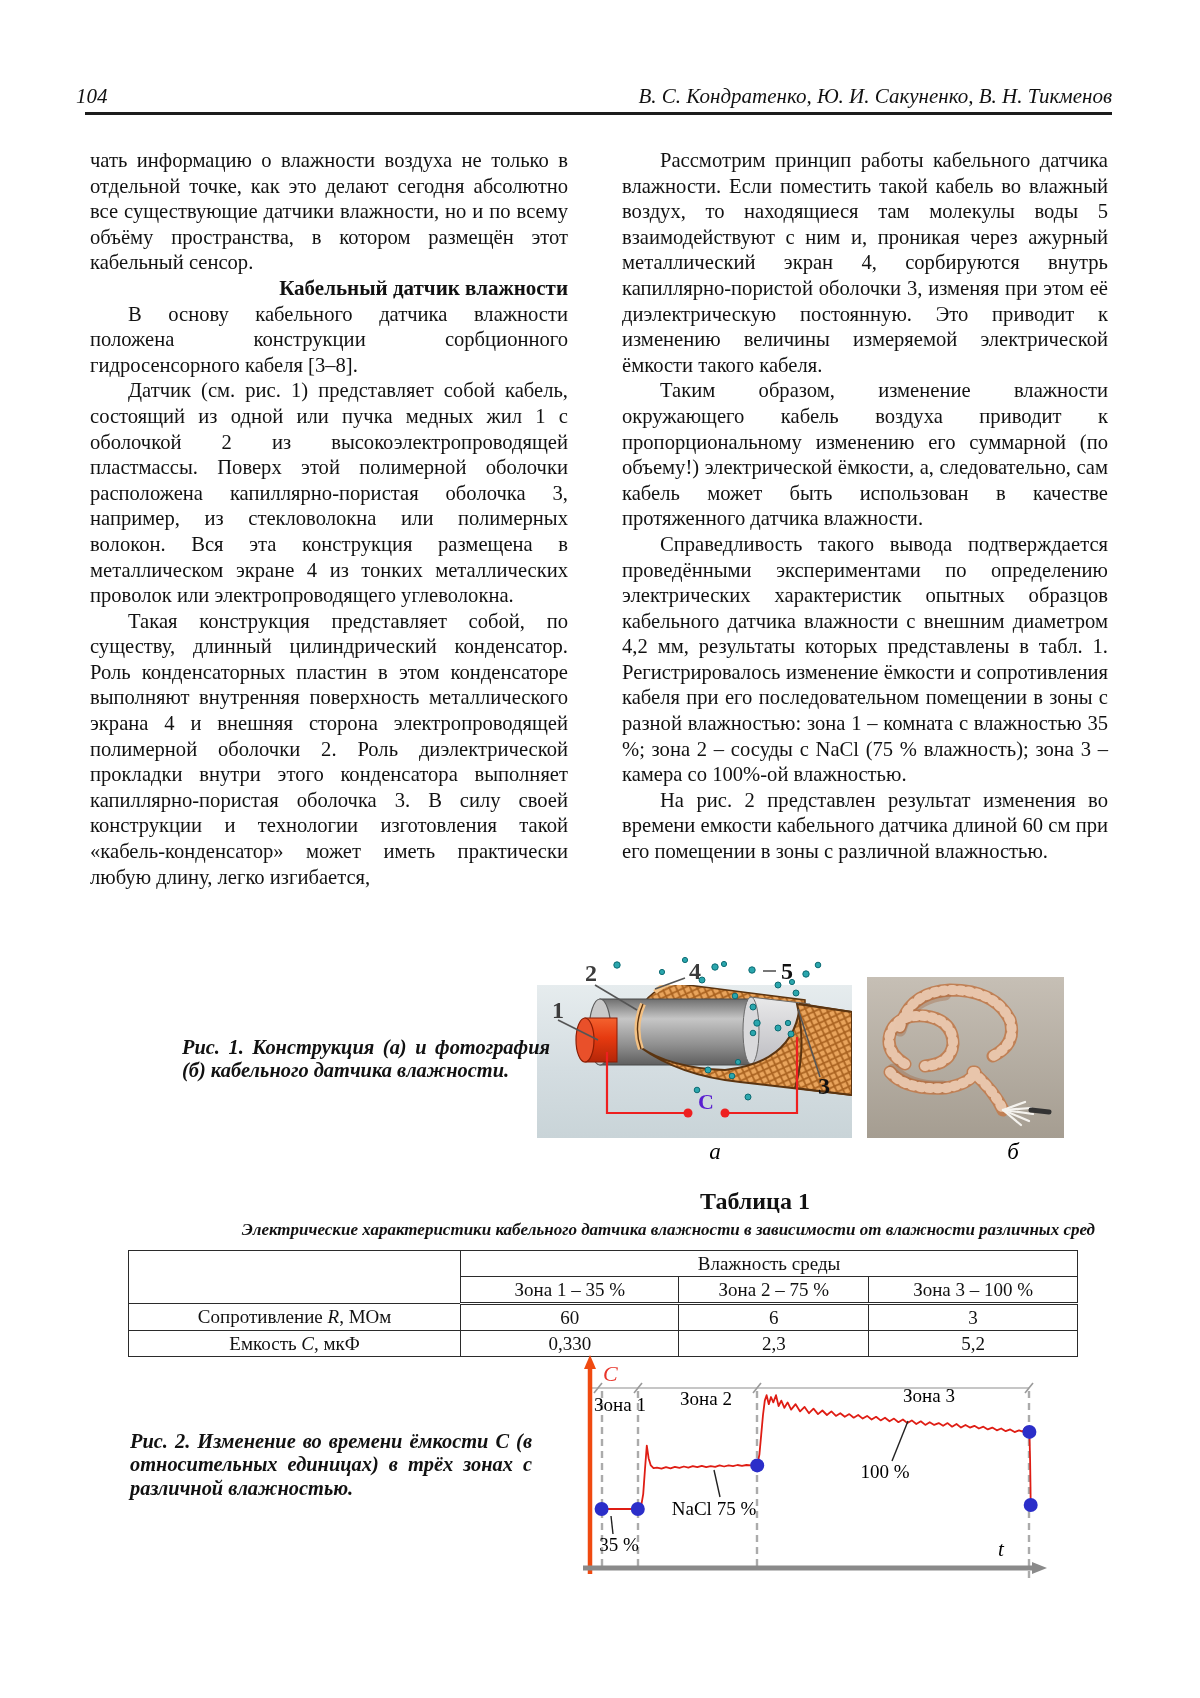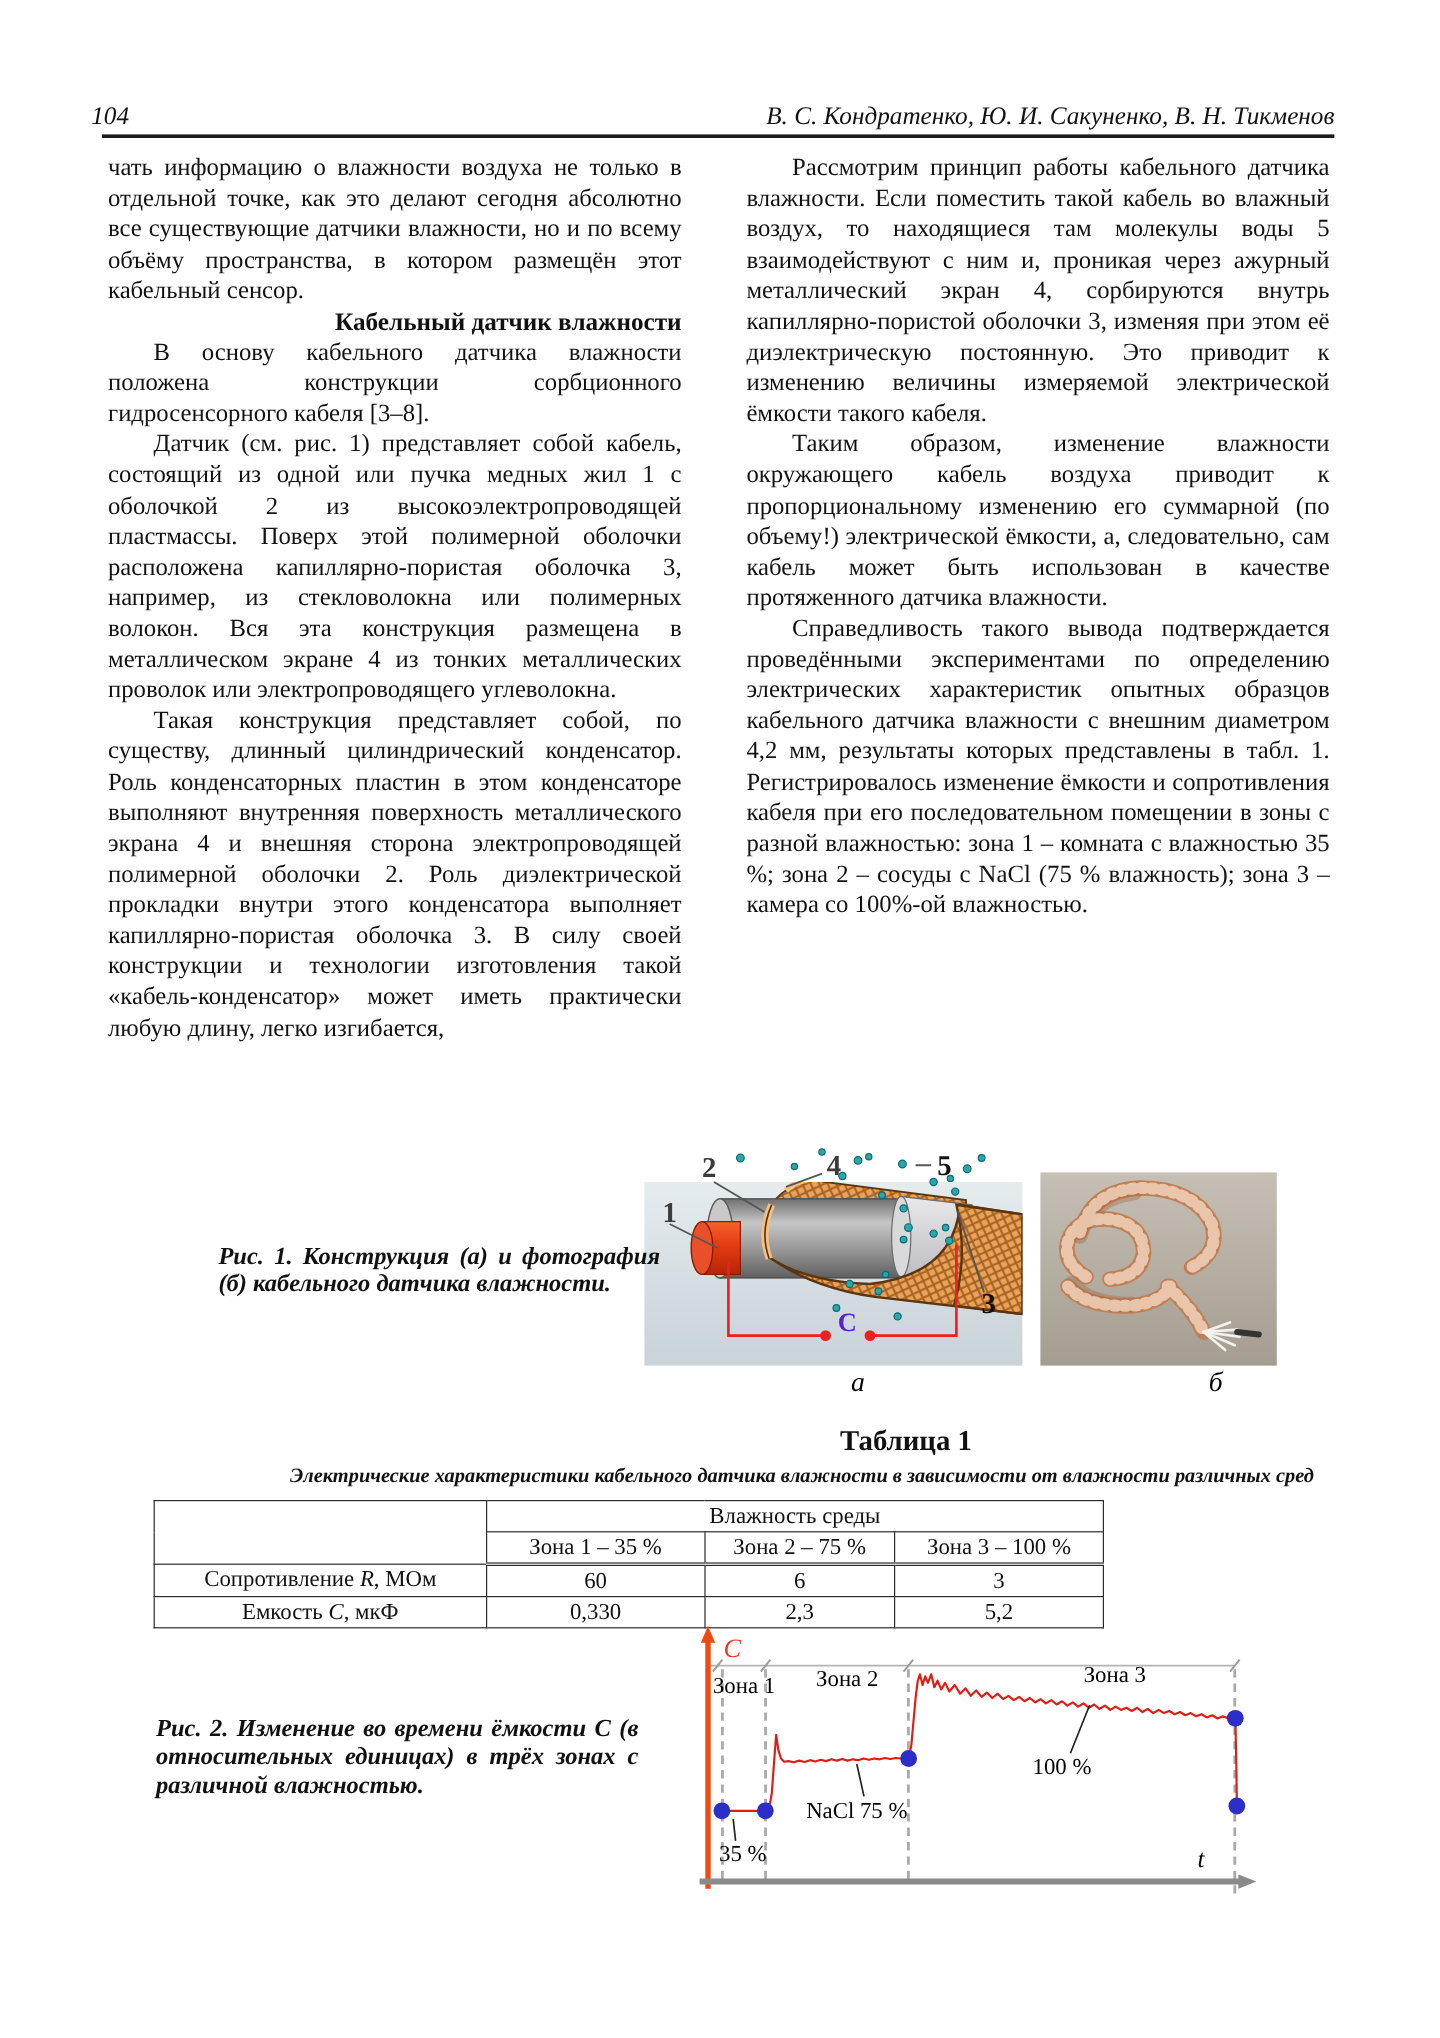--- a/index.html
+++ b/index.html
@@ -4,34 +4,34 @@
 <style>
   html,body{margin:0;padding:0;background:#ffffff;}
   body{width:1200px;height:1698px;position:relative;overflow:hidden;
        font-family:"Liberation Serif","DejaVu Serif",serif;color:#111;}
   .abs{position:absolute;}
   
   .pagenum{left:76px;top:84px;font-style:italic;font-size:21px;}
   .authors{left:400px;top:84px;width:712px;text-align:right;font-style:italic;font-size:21px;}
   .rule{left:85px;top:112px;width:1027px;height:3px;background:#1c1c1c;}
   
-  .col{font-size:20.6px;line-height:25.6px;text-align:justify;}
+  .col{font-size:20.6px;line-height:25.6px;text-align:justify;margin-top:20px;}
   .col p{margin:0;text-indent:38px;}
   .col p.noindent{text-indent:0;}
   .left-col{left:90px;top:128px;width:478px;}
   .right-col{left:622px;top:128px;width:486px;}
   .sec-heading{margin:20px 0 14px 0;text-align:right;font-weight:bold;font-size:21px;text-indent:0 !important;}
   
   .figcap{font-weight:bold;font-style:italic;font-size:20.4px;line-height:23.4px;text-align:justify;}
   .fig1cap{left:150px;top:1036px;width:368px;margin-left:32px;}
   .fig2cap{left:130px;top:1430px;width:402px;}
   
   .tab-label{left:700px;top:1188px;width:378px;font-weight:bold;font-size:24px;}
   .tab-caption{left:95px;top:1220px;width:1000px;text-align:right;font-weight:bold;font-style:italic;font-size:17px;}
-  table.t1{left:128px;top:1250px;width:792px;position:absolute;border-collapse:collapse;
+  table.t1{left:128px;top:1250px;width:950px;position:absolute;border-collapse:collapse;
            font-size:19px;text-align:center;}
   table.t1 td,table.t1 th{border:1.3px solid #2b2b2b;padding:1px 4px;font-weight:normal;height:23px;}
   table.t1 tr.zones td{border-bottom:3px double #2b2b2b;}
   .varit{font-style:italic;}
   svg text{font-family:"Liberation Serif","DejaVu Serif",serif;}
 </style>
 </head>
 <body>
 
 <div class="abs pagenum">104</div>
@@ -43,20 +43,21 @@
   <p class="sec-heading">Кабельный датчик влажности</p>
   <p>В основу кабельного датчика влажности положена конструкции сорбционного гидросенсорного кабеля [3–8].</p>
   <p>Датчик (см. рис. 1) представляет собой кабель, состоящий из одной или пучка медных жил 1 с оболочкой 2 из высокоэлектропроводящей пластмассы. Поверх этой полимерной оболочки расположена капиллярно-пористая оболочка 3, например, из стекловолокна или полимерных волокон. Вся эта конструкция размещена в металлическом экране 4 из тонких металлических проволок или электропроводящего углеволокна.</p>
   <p>Такая конструкция представляет собой, по существу, длинный цилиндрический конденсатор. Роль конденсаторных пластин в этом конденсаторе выполняют внутренняя поверхность металлического экрана 4 и внешняя сторона электропроводящей полимерной оболочки 2. Роль диэлектрической прокладки внутри этого конденсатора выполняет капиллярно-пористая оболочка 3. В силу своей конструкции и технологии изготовления такой «кабель-конденсатор» может иметь практически любую длину, легко изгибается,</p>
 </div>
 
 <div class="abs col right-col">
   <p>Рассмотрим принцип работы кабельного датчика влажности. Если поместить такой кабель во влажный воздух, то находящиеся там молекулы воды 5 взаимодействуют с ним и, проникая через ажурный металлический экран 4, сорбируются внутрь капиллярно-пористой оболочки 3, изменяя при этом её диэлектрическую постоянную. Это приводит к изменению величины измеряемой электрической ёмкости такого кабеля.</p>
   <p>Таким образом, изменение влажности окружающего кабель воздуха приводит к пропорциональному изменению его суммарной (по объему!) электрической ёмкости, а, следовательно, сам кабель может быть использован в качестве протяженного датчика влажности.</p>
   <p>Справедливость такого вывода подтверждается проведёнными экспериментами по определению электрических характеристик опытных образцов кабельного датчика влажности с внешним диаметром 4,2 мм, результаты которых представлены в табл. 1. Регистрировалось изменение ёмкости и сопротивления кабеля при его последовательном помещении в зоны с разной влажностью: зона 1 – комната с влажностью 35 %; зона 2 – сосуды с NaCl (75 % влажность); зона 3 – камера со 100%-ой влажностью.</p>
+  <p>На рис. 2 представлен результат изменения во времени емкости кабельного датчика длиной 60 см при его помещении в зоны с различной влажностью.</p>
 </div>
 
 <svg class="abs" style="left:505px;top:952px;" width="565" height="218" viewBox="0 0 565 218">
   <defs>
     <linearGradient id="bgA" x1="0" y1="0" x2="0" y2="1">
       <stop offset="0" stop-color="#e6ecee"></stop>
         <stop offset="0.55" stop-color="#d4dde1"></stop>
         <stop offset="1" stop-color="#c9d4d8"></stop>
     </linearGradient>
     <linearGradient id="grayCyl" x1="0" y1="0" x2="0" y2="1">

